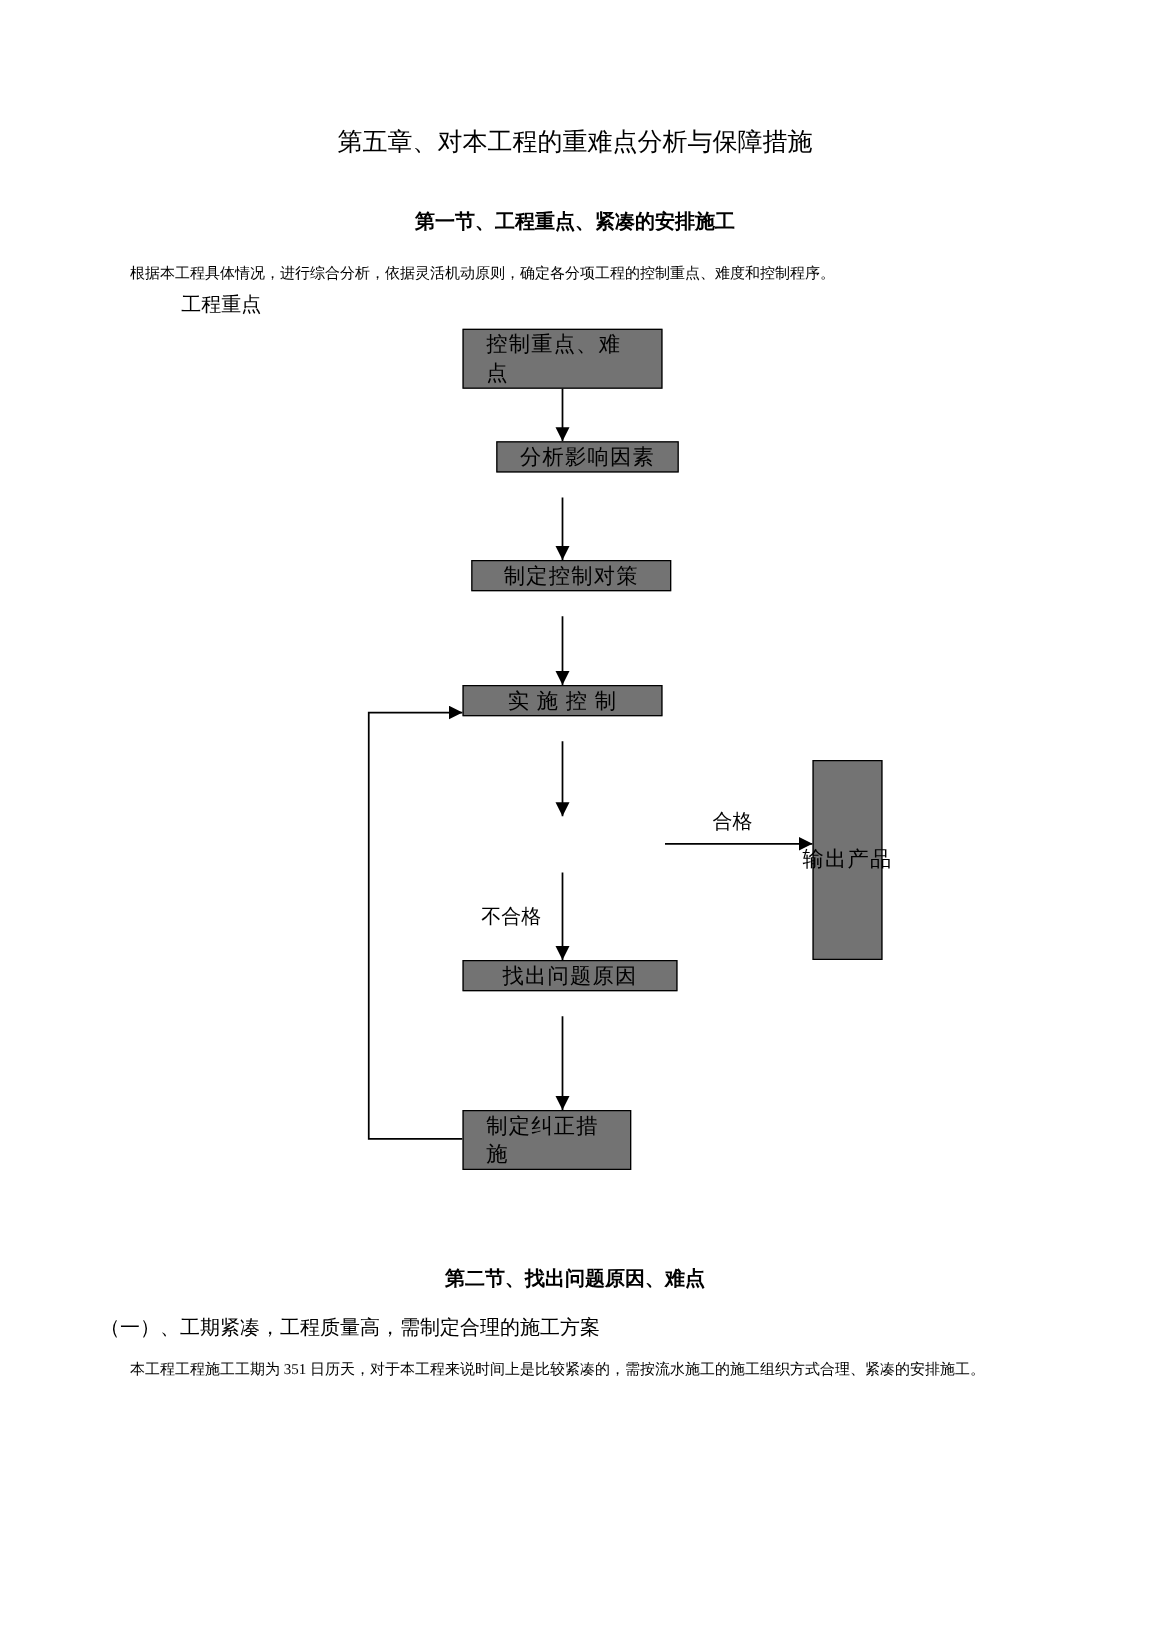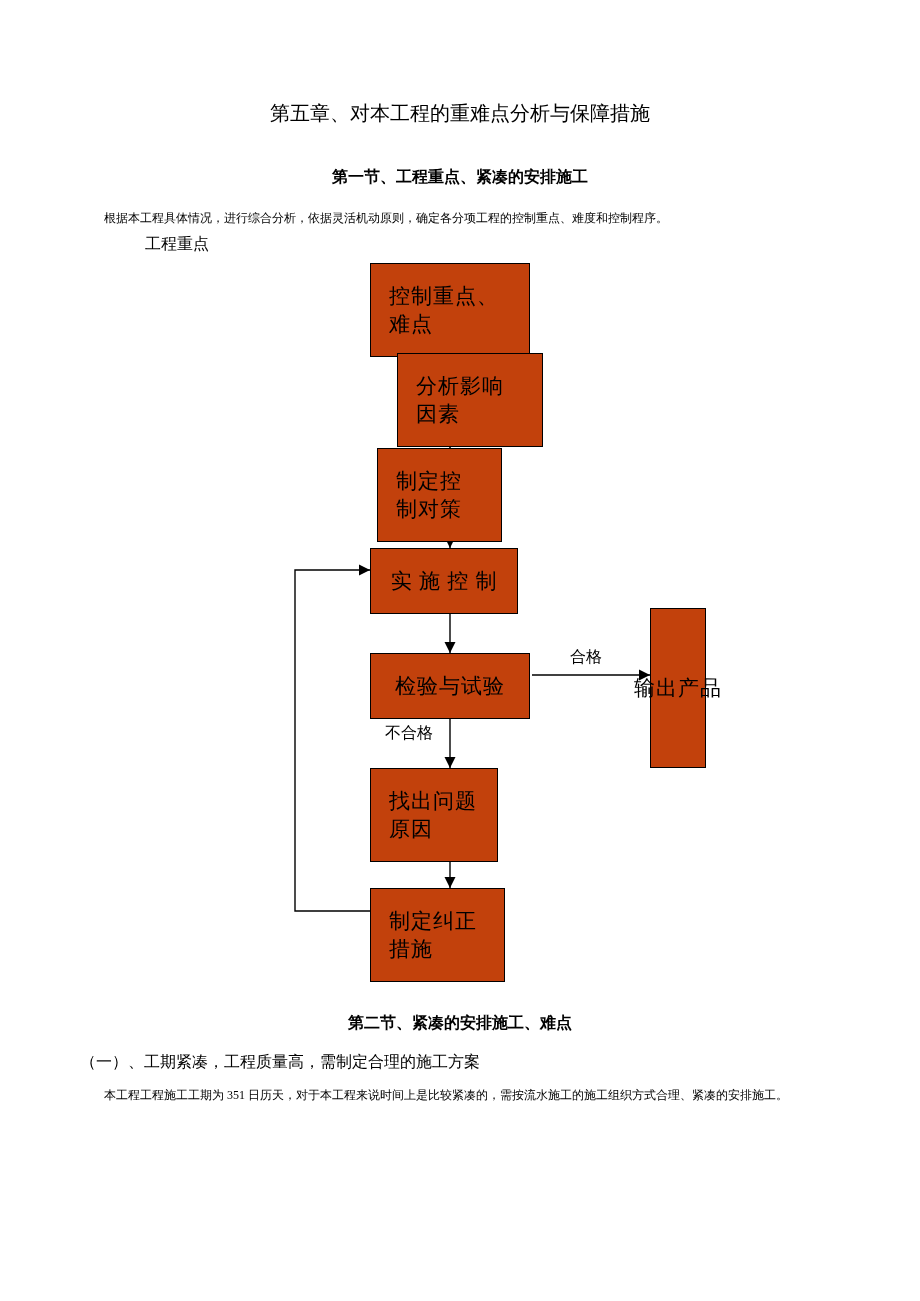--- a/index.html
+++ b/index.html
@@ -36,26 +36,26 @@
     }
     .diagram-wrap {
       position: relative;
       width: 560px;
       height: 710px;
       margin: 0 auto 40px auto;
     }
     .d-box {
       position: absolute;
       border: 1px solid #000;
-      background: #c2410c;
+      background: #737373;
       display: flex;
       align-items: center;
       justify-content: center;
-      font-size: 21px;
-      padding: 18px 18px;
+      font-size: 17px;
+      padding: 0 18px;
       letter-spacing: 1px;
     }
     .d-box-vert { writing-mode: horizontal-tb; line-height: 2.2; text-align: center; }
     svg.flow { position: absolute; left: 0; top: 0; width: 560px; height: 710px; }
     .svg-arrow { stroke: #000; stroke-width: 1.4; fill: none; }
     .svg-ahead { fill: #000; }
     .edge-label {
       position: absolute;
       font-size: 16px;
       background: transparent;
@@ -91,35 +91,34 @@
     <line x1="270" y1="435" x2="270" y2="505" class="svg-arrow" marker-end="url(#ah)"></line>
     <line x1="270" y1="550" x2="270" y2="625" class="svg-arrow" marker-end="url(#ah)"></line>
 
     <line x1="352" y1="412" x2="470" y2="412" class="svg-arrow" marker-end="url(#ah)"></line>
 
     <polyline points="190,648 115,648 115,307 190,307" class="svg-arrow" marker-end="url(#ah)"></polyline>
   </svg>
 
   <div class="d-box" style="left:190px; top:0; width:160px;">控制重点、难点</div>
   <div class="d-box" style="left:197px; top:90px; width:146px;margin-left:20px;">分析影响因素</div>
-  <div class="d-box" style="left:197px; top:185px; width:125px;">制定控制对策</div>
-  <div class="d-box" style="left:190px; top:285px; width:148px;">实 施 控 制</div>
-  <div class="d-box" style="left:190px; top:390px; width:160px;">检验与试验</div>
-  <div class="d-box" style="left:190px; top:505px; width:128px;">找出问题原因</div>
+  <div class="d-box" style="left:197px; top:185px; width:160px;">制定控制对策</div>
+  <div class="d-box" style="left:190px; top:285px; width:160px;">实 施 控 制</div>
+  <div class="d-box" style="left:190px; top:505px; width:172px;">找出问题原因</div>
   <div class="d-box" style="left:190px; top:625px; width:135px;">制定纠正措施</div>
 
   <div class="d-box d-box-vert" style="left:470px; top:345px; width:56px; height:160px;">
     <span>输</span>
       <br>
     <span>出</span>
       <br>
     <span>产</span>
       <br>
     <span>品</span>
   </div>
 
   <div class="edge-label" style="left:390px; top:384px;">合格</div>
   <div class="edge-label" style="left:205px; top:460px;">不合格</div>
 </div>
 
-<h2 class="section-title">第二节、紧凑的安排施工、难点</h2>
+<h2 class="section-title">第二节、找出问题原因、难点</h2>
 <p class="subhead">（一）、工期紧凑，工程质量高，需制定合理的施工方案</p>
 <p class="body-text">本工程工程施工工期为 351 日历天，对于本工程来说时间上是比较紧凑的，需按流水施工的施工组织方式合理、紧凑的安排施工。</p>
 
 </body></html>

